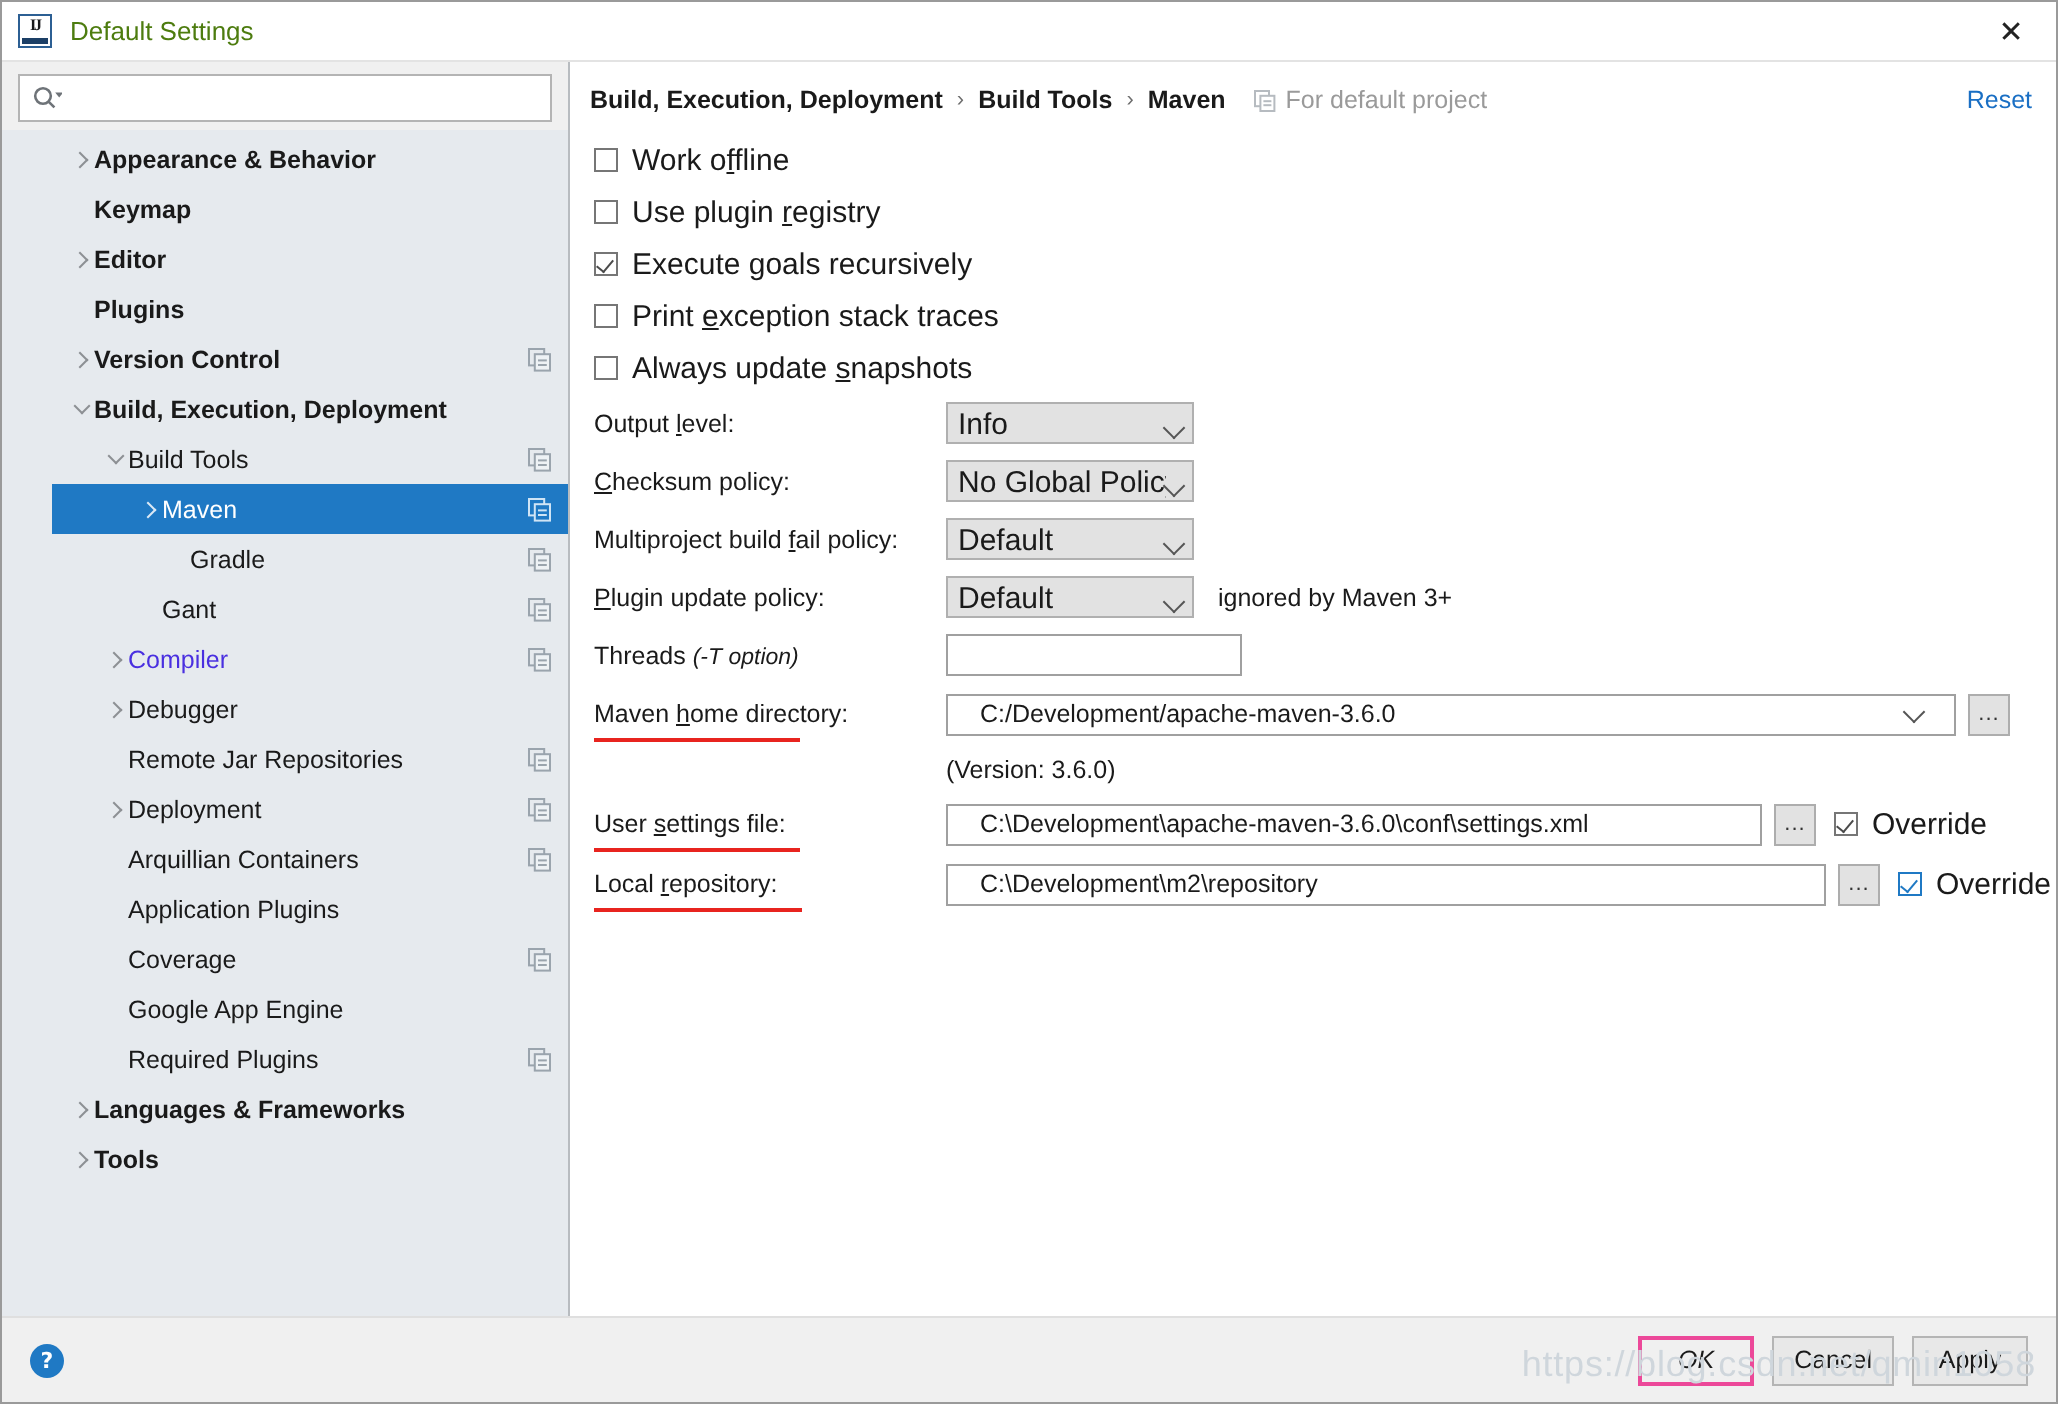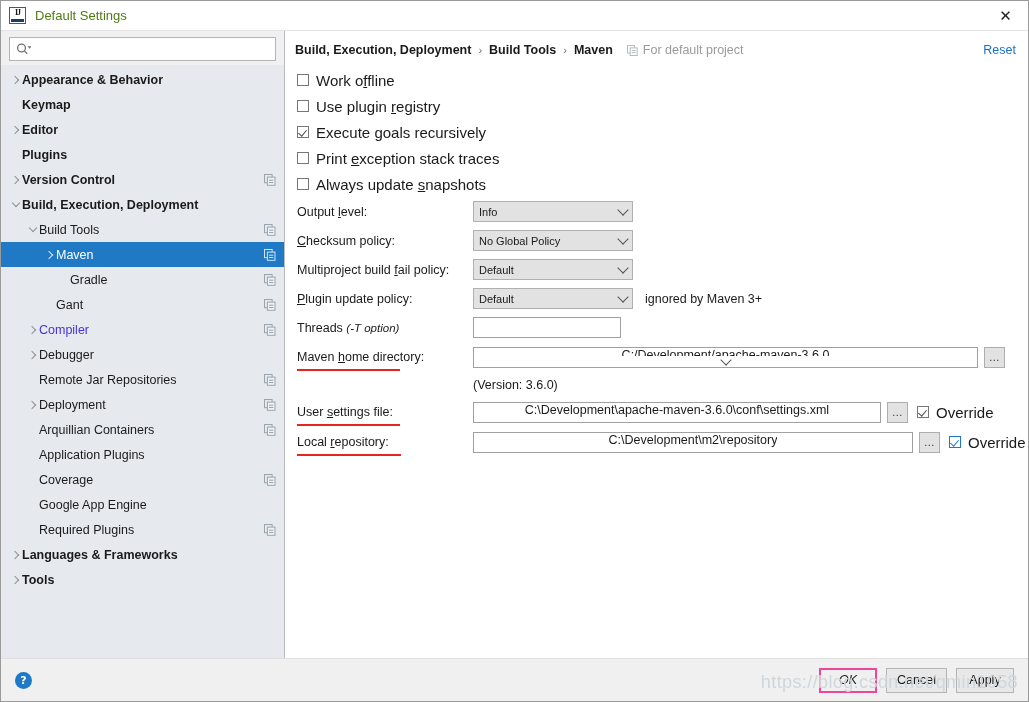--- a/index.html
+++ b/index.html
@@ -74,21 +74,21 @@
     border: 1px solid #b4b4b4;
     display: flex; align-items: center;
     padding-left: 6px;
   }
   .search-icon { display: flex; align-items: center; }
   .search-input {
     border: none; outline: none; background: transparent;
     font-family: "Liberation Sans", sans-serif; font-size: 12px;
     flex: 1; padding: 0 4px; color: #1a1a1a;
   }
-  .tree { flex: 1; overflow: hidden; padding-top: 2px; }
+  .tree { flex: 1; overflow: hidden; padding-top: 2px; margin-left: 25px; }
   .tree-item {
     height: 25px;
     display: flex; align-items: center;
     padding-right: 8px;
     position: relative;
     box-sizing: border-box;
   }
   .tree-item.selected { background: #1f79c4; color: #ffffff; }
   .tree-item.bold .tree-label { font-weight: bold; }
   .tree-item.modified .tree-label { color: #4a30e0; }
@@ -149,45 +149,45 @@
     width: 176px; min-width: 176px; font-size: 12.5px; white-space: nowrap;
     position: relative;
   }
   .fld-label.redline::after {
     content: ""; position: absolute; left: 0; bottom: -7px;
     width: 103px; height: 2.5px; background: #e8241f;
   }
   .fld-label.redline.short::after { width: 104px; }
 
   .combo {
-    width: 160px; height: 21px; box-sizing: border-box;
+    width: 124px; height: 21px; box-sizing: border-box;
     background: #e2e2e2; border: 1px solid #b0b0b0;
-    display: flex; align-items: center; padding: 0 5px;
-    font-size: 11px; color: #1a1a1a;
+    display: flex; align-items: flex-end; padding: 0 5px;
+    font-size: 15px; color: #1a1a1a;
   }
   .combo .val { flex: 1; white-space: nowrap; overflow: hidden; }
   .chev-dn {
     width: 7px; height: 7px; border-right: 1.4px solid #555;
     border-bottom: 1.4px solid #555; transform: rotate(45deg);
     margin-bottom: 3px; flex: none;
   }
   .textinput {
     width: 148px; height: 21px; box-sizing: border-box;
     background: #ffffff; border: 1px solid #a0a0a0;
     font-family: "Liberation Sans", sans-serif; font-size: 12.5px;
     padding: 0 4px; outline: none; color: #1a1a1a;
   }
   .side-note { margin-left: 12px; font-size: 12.5px; color: #1a1a1a; white-space: nowrap; }
   .italic-note { font-style: italic; font-size: 11.5px; }
 
   .path-input {
     height: 21px; box-sizing: border-box;
     background: #ffffff; border: 1px solid #a0a0a0;
     display: flex; align-items: center; padding: 0 16px;
-    font-size: 12.5px; color: #1a1a1a; overflow: hidden; flex-direction: column;
+    font-size: 12.5px; color: #1a1a1a; overflow: hidden;
   }
   .path-input .pval { flex: 1; white-space: nowrap; overflow: hidden; }
   .browse-btn {
     width: 21px; height: 21px; min-width: 21px;
     box-sizing: border-box; background: #e2e2e2; border: 1px solid #adadad;
     margin-left: 6px; display: flex; align-items: center; justify-content: center;
     font-size: 11px; color: #333; line-height: 1; letter-spacing: 0.5px;
     flex: none;
   }
   .version-note { padding-left: 182px; font-size: 12.5px; height: 25px;

